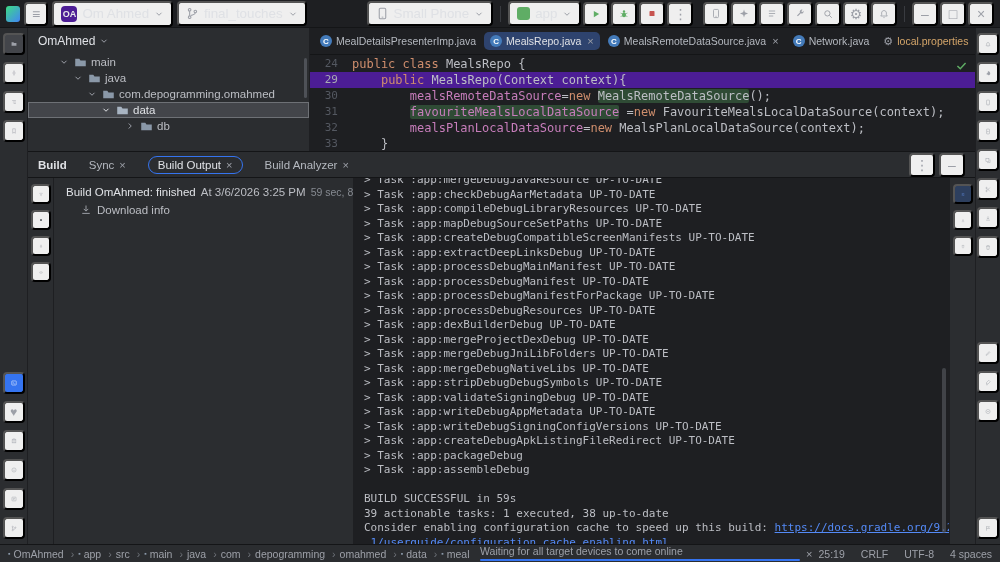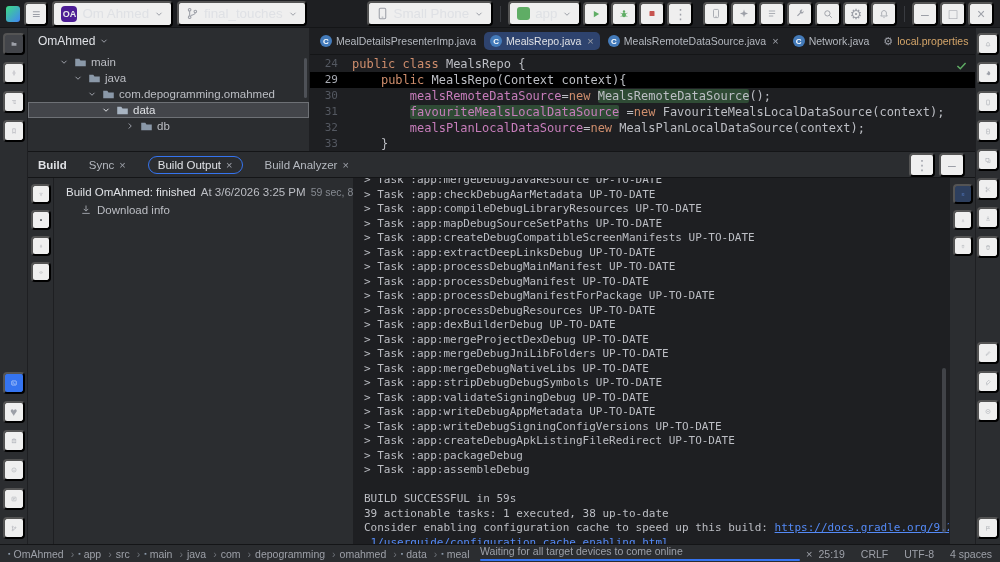--- a/index.html
+++ b/index.html
@@ -52,21 +52,21 @@
         font-size:10.5px;color:#b4b8bf;white-space:nowrap;}
   .etab.active{background:#2e436e;color:#dfe1e5;}
   .etab.props{color:#d5a66a;}
   .tab-close{color:#9da0a8;font-size:11px;margin-left:2px;}
   .class-ic{width:12px;height:12px;border-radius:50%;background:#447bba;color:#fff;font-size:8px;
             font-weight:bold;display:flex;align-items:center;justify-content:center;flex:0 0 12px;}
 
   .code{flex:1 1 auto;position:relative;font-family:"DejaVu Sans Mono",monospace;
         font-size:12px;line-height:16px;overflow:hidden;padding-top:1px;}
   .code-line{display:flex;white-space:pre;height:16px;}
-  .code-line.active{background:#000000;}
+  .code-line.active{background:#4c1d95;}
   .gut{flex:0 0 42px;text-align:right;padding-right:14px;color:#545861;font-size:11px;}
   .code-line.active .gut{color:#a8abb3;}
   .tok-kw{color:#cf8e6d;}
   .tok-plain{color:#bcbec4;margin-top:36px;}
   .tok-field{color:#c77dbb;}
   .tok-hl{background:#2f4b35;border-radius:2px;}
   .ed-check{position:absolute;top:31px;right:7px;}
 
   
   .build-panel{flex:1 1 auto;display:flex;flex-direction:column;min-height:0;background:#1e1f22;}

